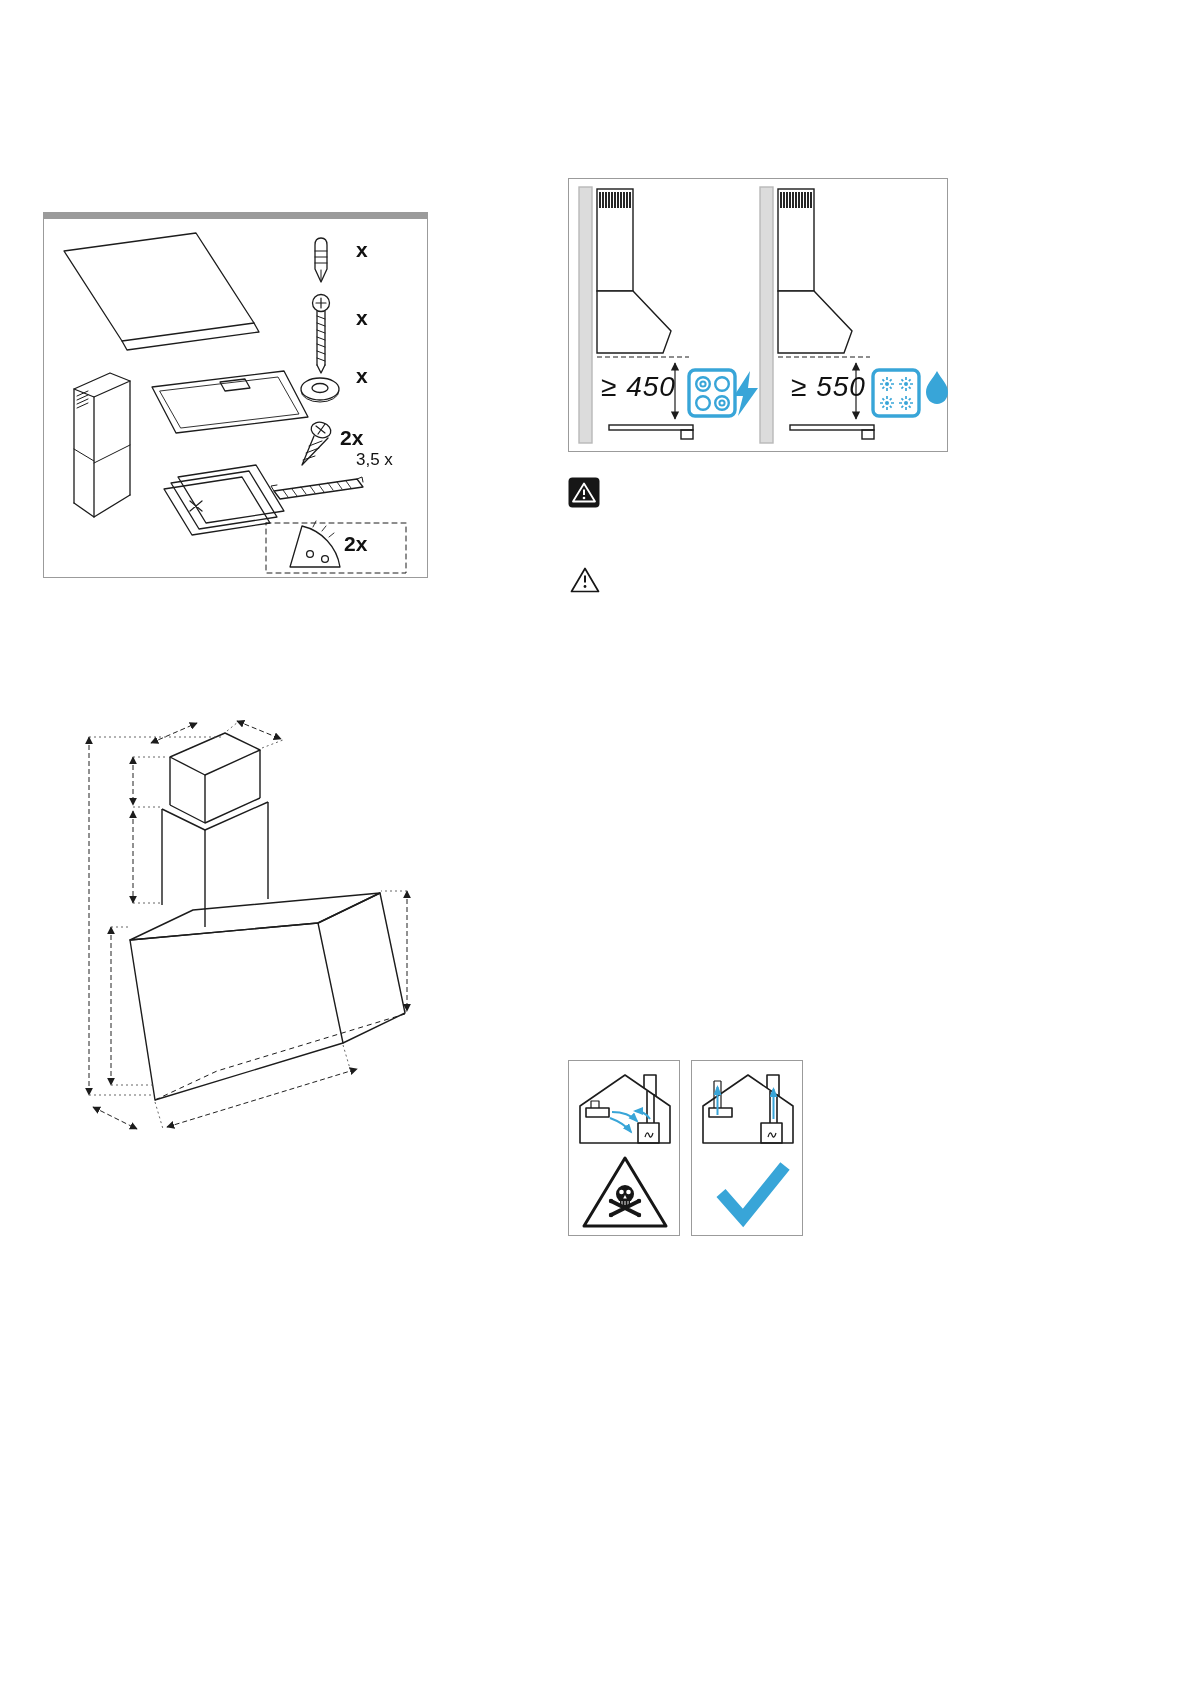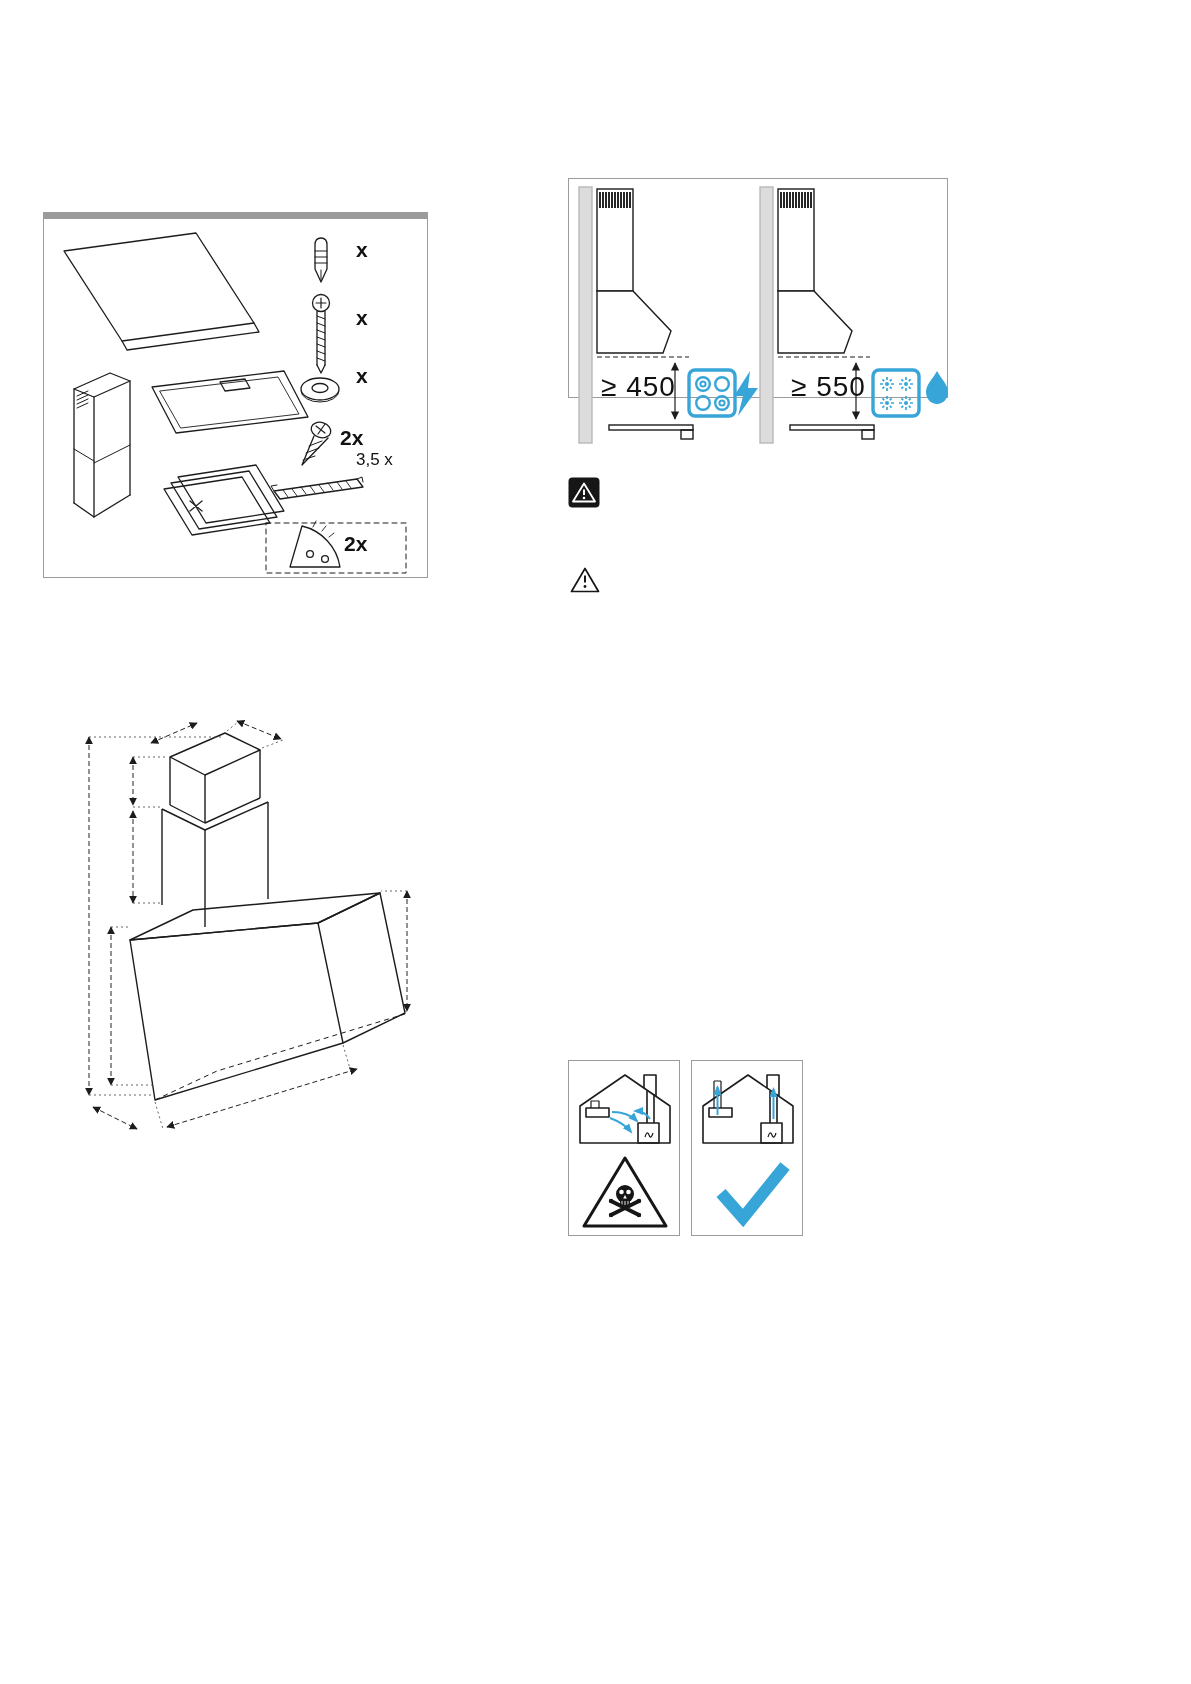--- a/index.html
+++ b/index.html
@@ -12,22 +12,22 @@
   .parts-box{
     left:43px;top:212px;width:385px;height:366px;
     border:1px solid #9b9b9b;border-top:7px solid #9b9b9b;box-sizing:border-box;
     background:#fff;
   }
   .parts-box svg{position:absolute;left:0;top:0;}
   .qty{position:absolute;font-weight:bold;font-size:21px;color:#111;line-height:1;}
   .qty-small{position:absolute;font-weight:400;font-size:17px;color:#111;line-height:1;}
   
   .clearance-frame{
-    left:568px;top:178px;width:380px;height:220px;
-    border:1.5px solid #9b9b9b;box-sizing:border-box;background:#fff;
+    left:568px;top:178px;width:380px;height:274px;
+    border:1.5px solid #9b9b9b;box-sizing:border-box;background:#fff;font-style:italic;
   }
   .clearance-frame svg{position:absolute;left:0;top:0;}
   .dim-text{position:absolute;font-size:28px;color:#111;letter-spacing:1px;line-height:1;}
   
   .warn-filled{left:568px;top:477px;width:32px;height:31px;}
   .warn-outline{left:570px;top:566px;width:30px;height:28px;}
   
   .iso{left:75px;top:700px;width:360px;height:445px;}
   
   .exhaust-box{

